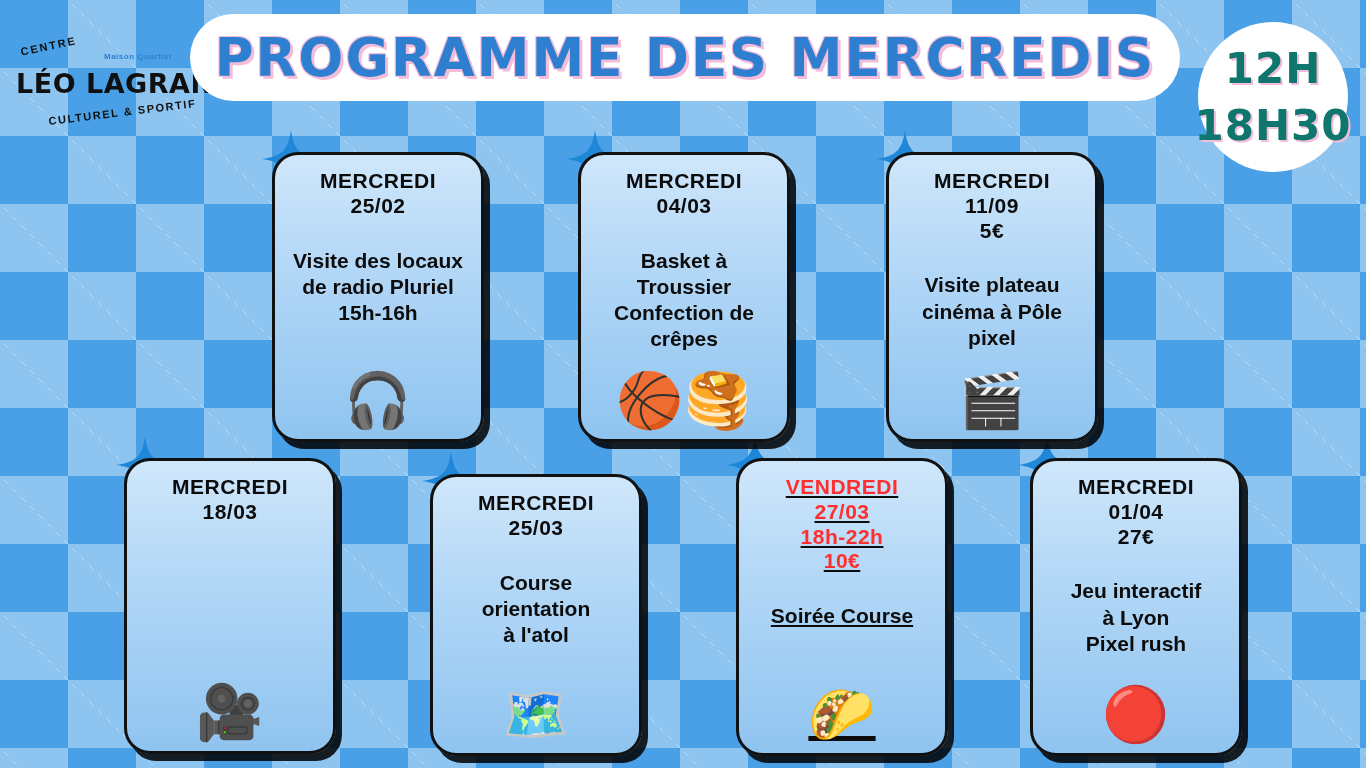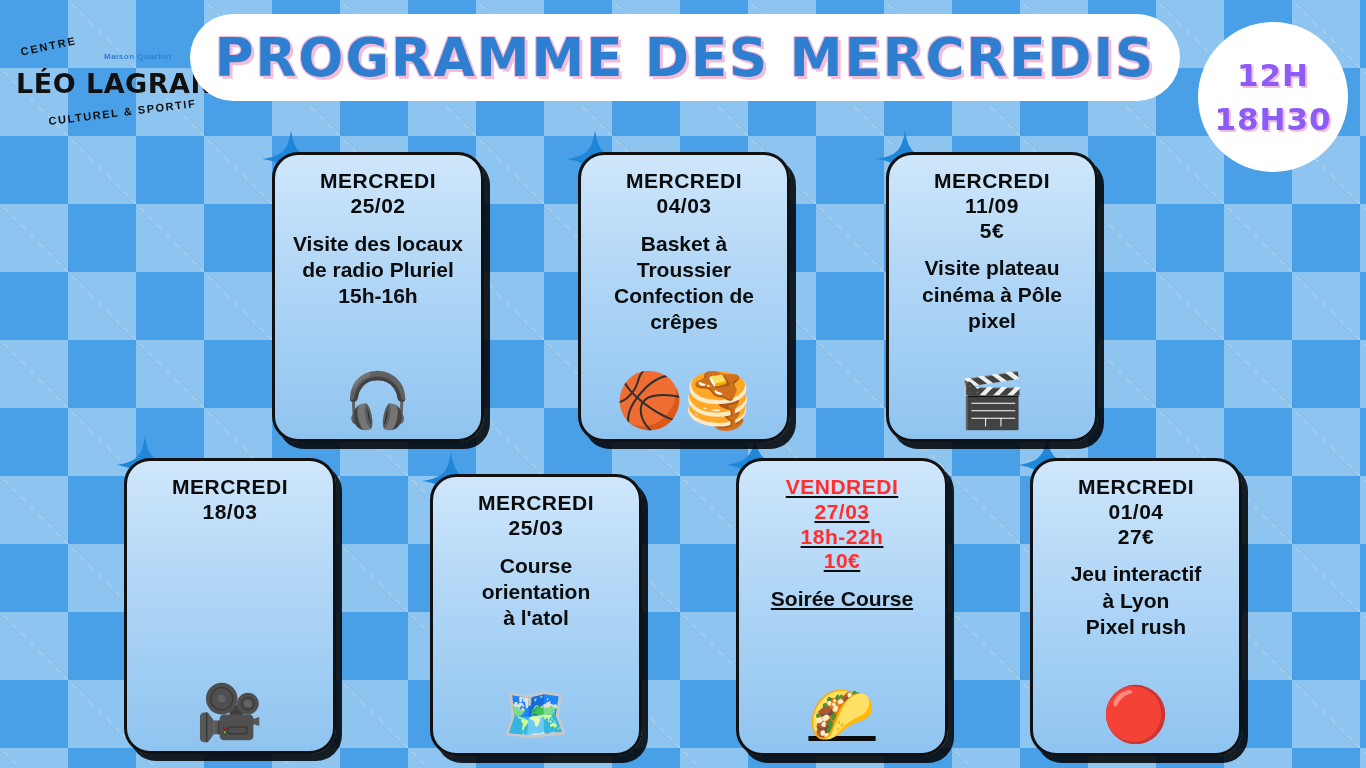--- a/index.html
+++ b/index.html
@@ -119,22 +119,22 @@
     background: #ffffff;
     display: flex;
     flex-direction: column;
     align-items: center;
     justify-content: center;
     gap: 8px;
   }
   #hours-bubble .hr {
     font-family: "DejaVu Sans", sans-serif;
     font-weight: 700;
-    font-size: 31px;
-    color: #8b5cf6;
+    font-size: 42px;
+    color: #0f766e;
     letter-spacing: 1px;
     text-shadow: 2px 2px 0 #f3bcd9;
   }
 
   
   .card {
     position: absolute;
     border: 3px solid #111111;
     border-radius: 26px;
     background: linear-gradient(180deg, #cfe7fb 0%, #b6d9f7 35%, #8fc4f0 100%);
@@ -152,21 +152,21 @@
   .card .date,
   .card .price,
   .card .time {
     font-weight: 700;
     font-size: 21px;
     line-height: 1.18;
     letter-spacing: 0.5px;
   }
   .card .day { text-transform: uppercase; }
   .card .desc {
-    margin-top: 12px;
+    margin-top: 29px;
     font-weight: 700;
     font-size: 21px;
     line-height: 1.25;
     white-space: pre-line;
   }
   .card.highlight .day,
   .card.highlight .date,
   .card.highlight .time,
   .card.highlight .price {
     color: #ff2f2f;

